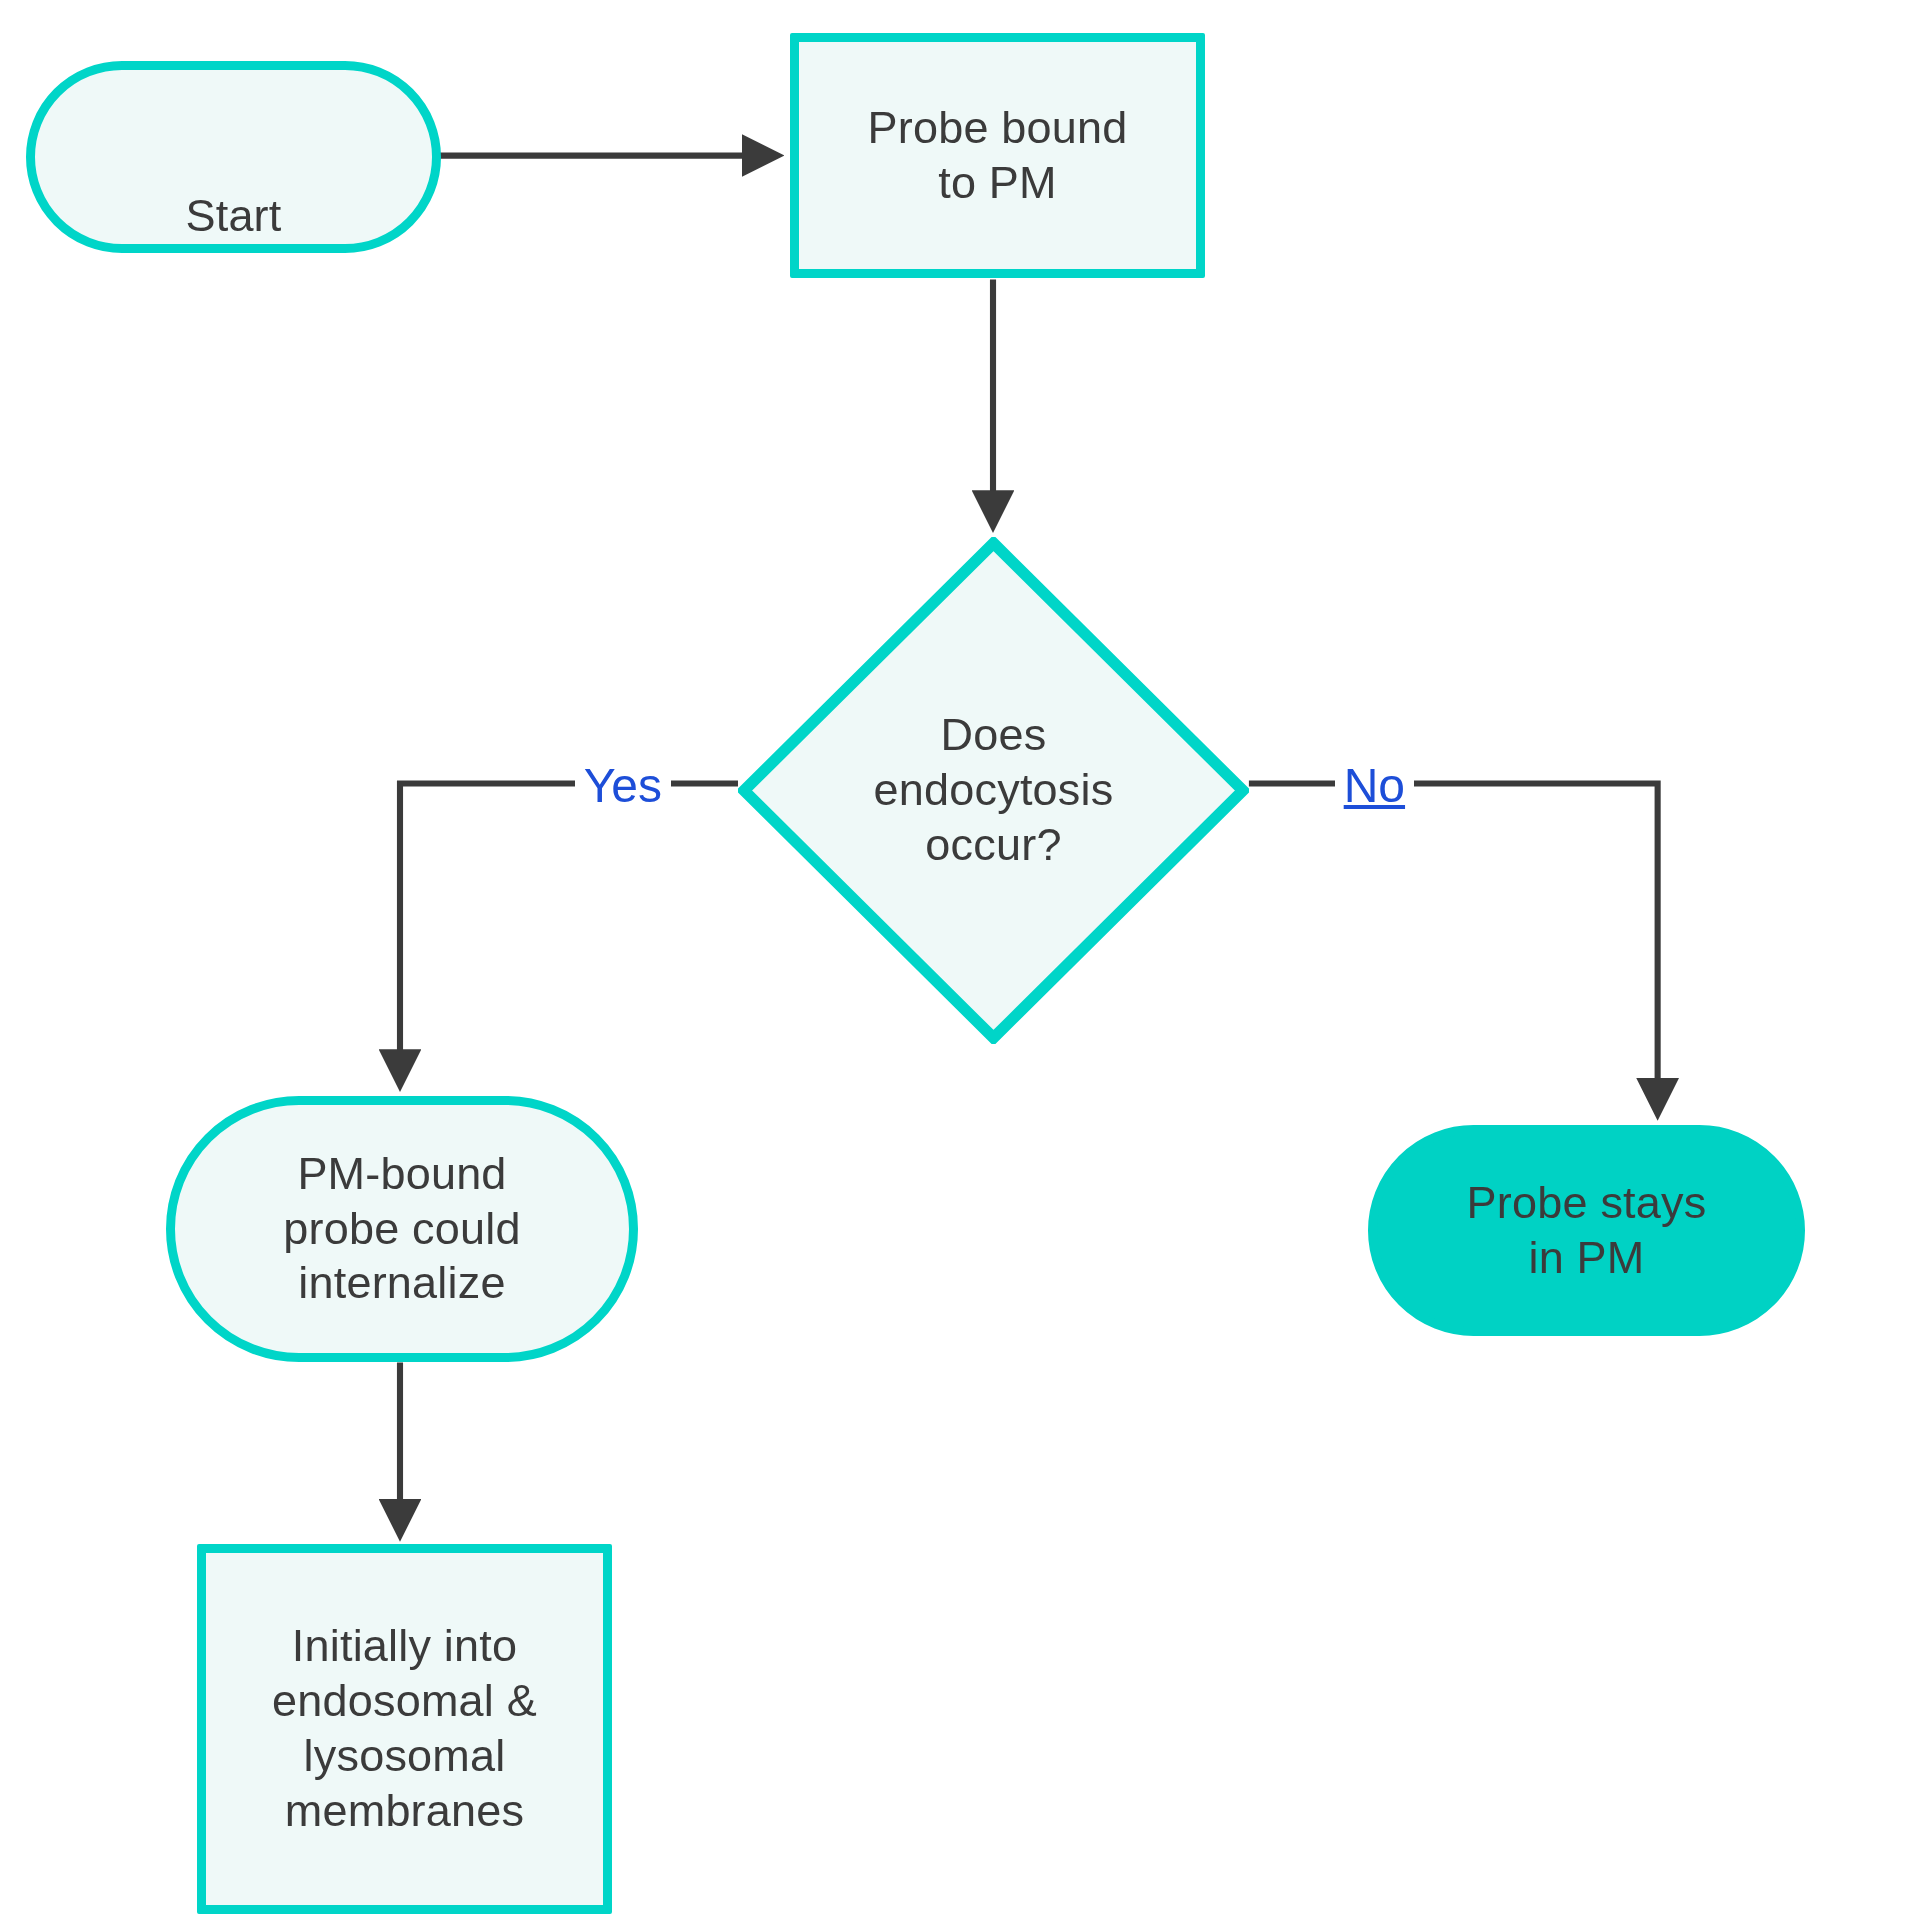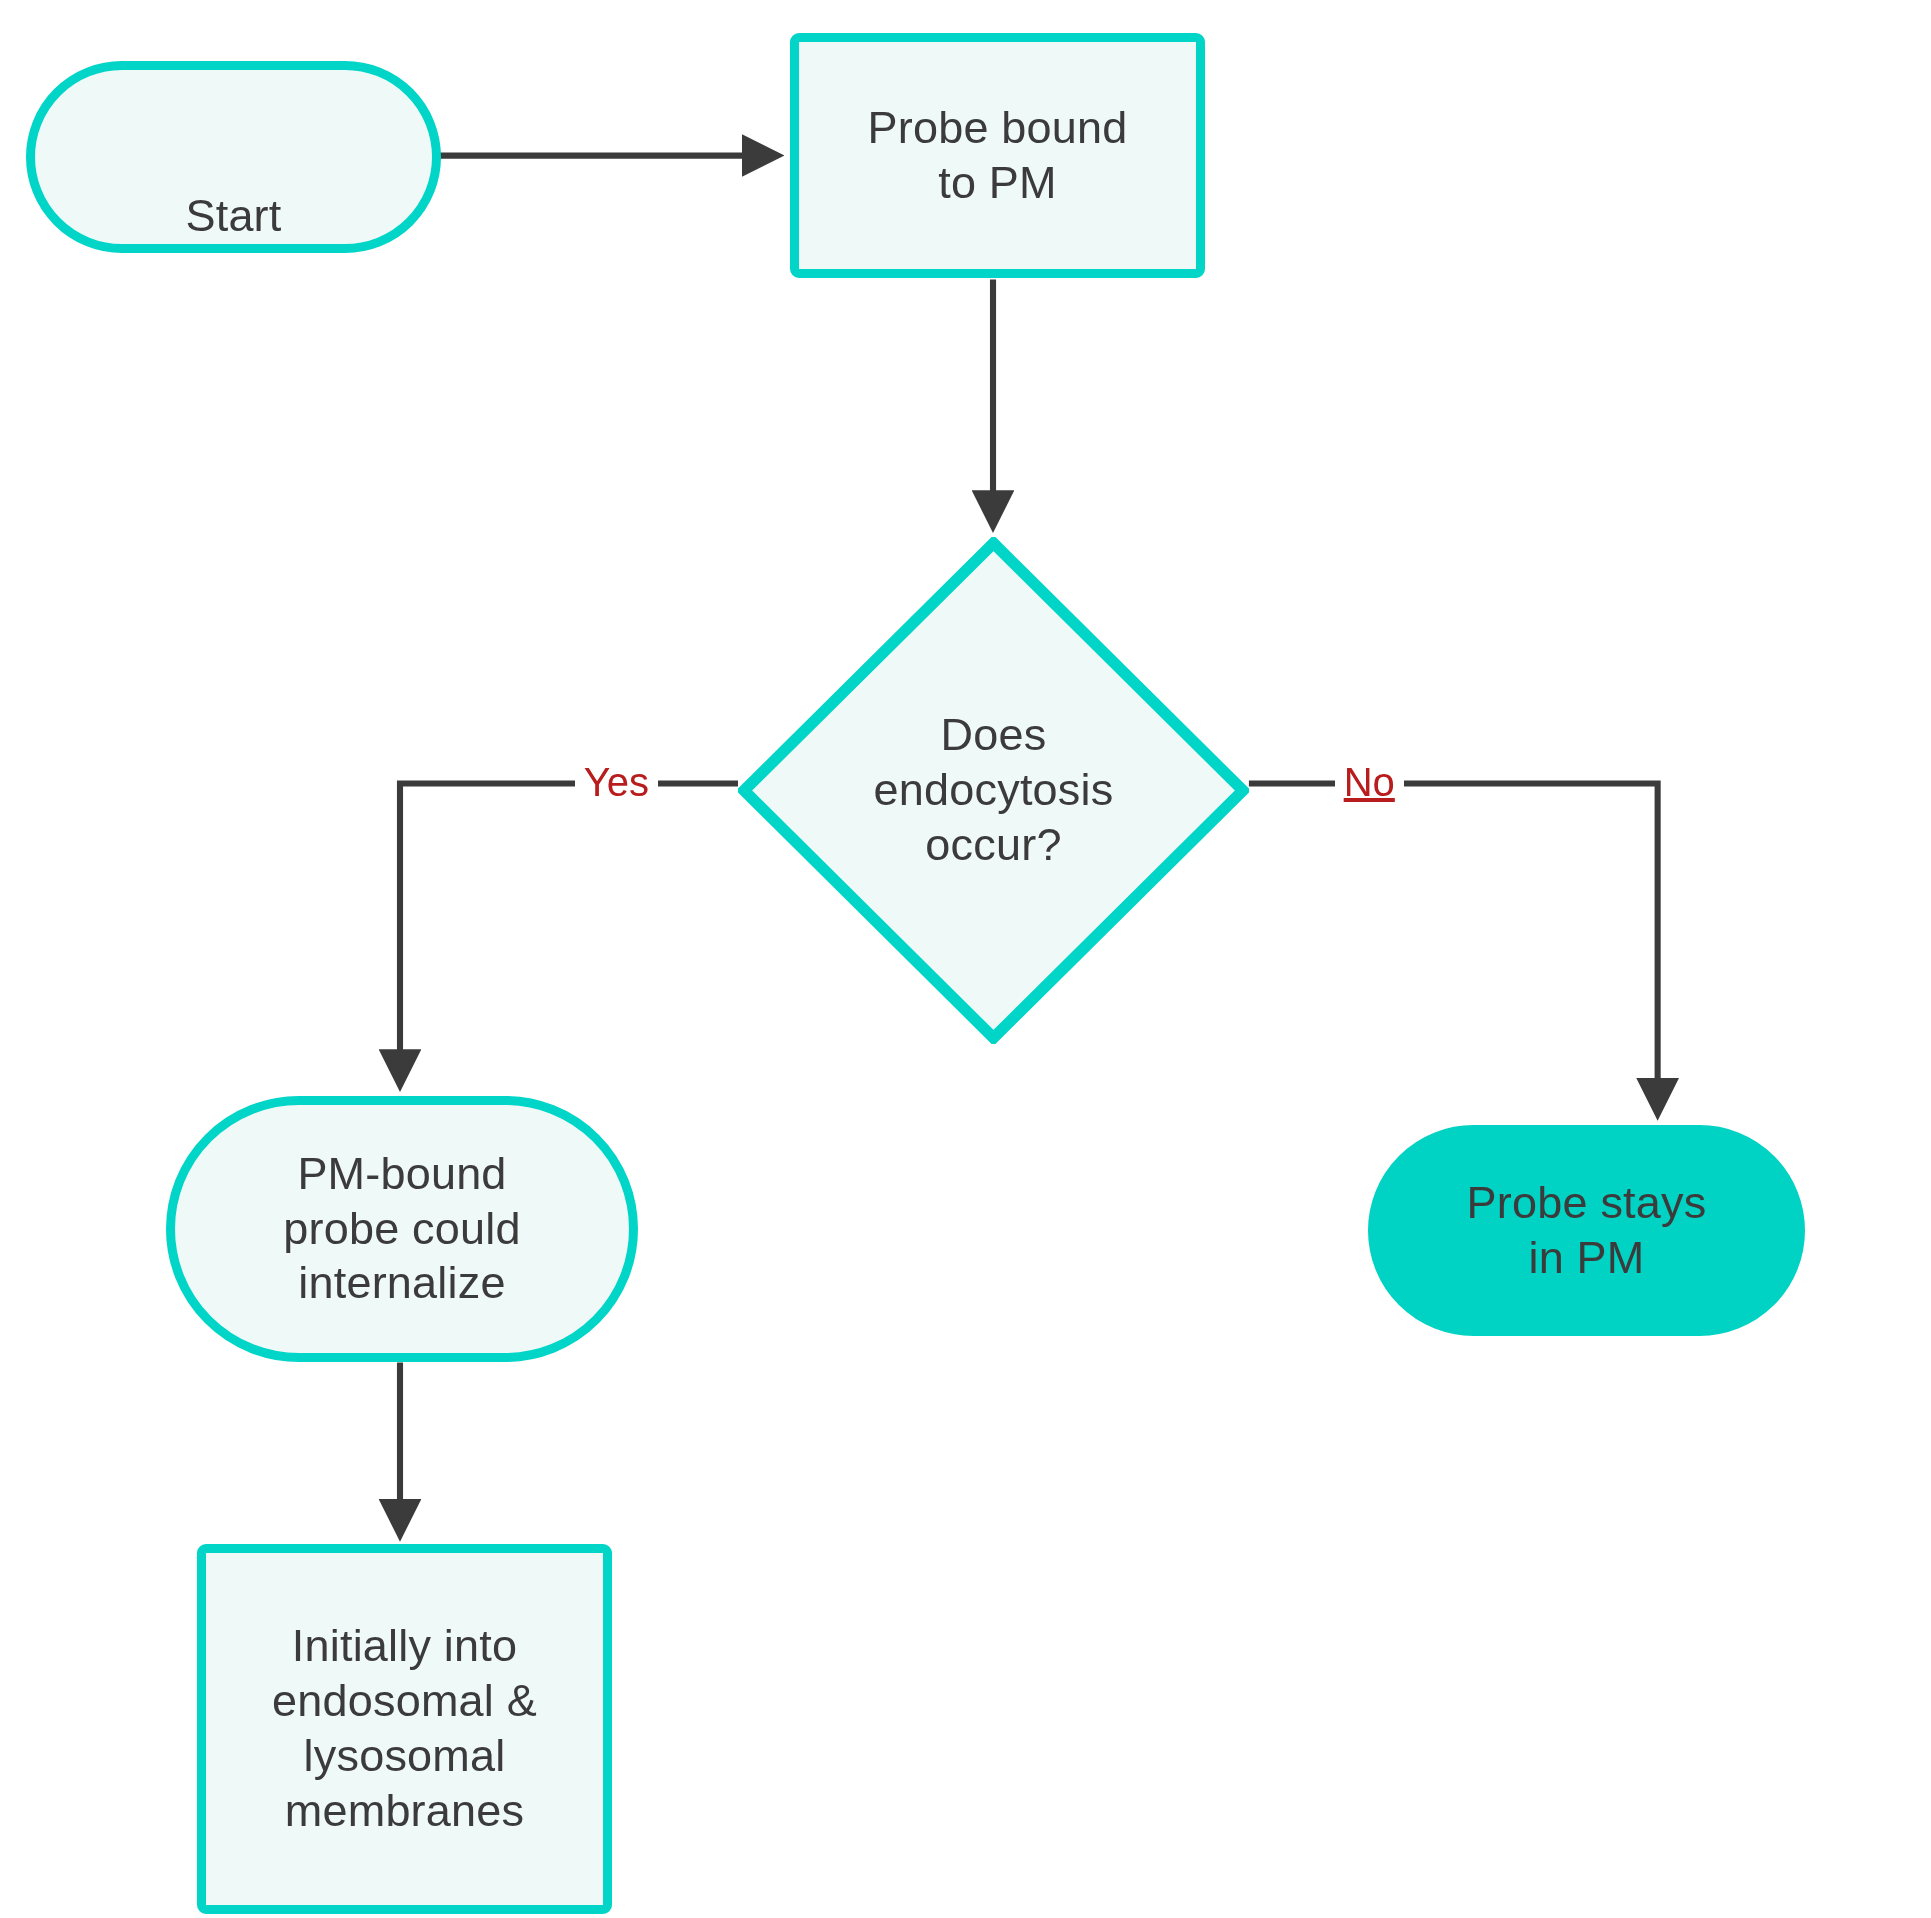--- a/index.html
+++ b/index.html
@@ -50,39 +50,39 @@
     border-radius: 873px;
   }
   .shape-stadium-filled {
     border: 9.6px solid #00D2C4;
     background: #00D2C4;
     border-radius: 873px;
   }
   .shape-rect {
     border: 9.6px solid #00D5C8;
     background: #EFF9F8;
-    border-radius: 9px;
+    border-radius: 2px;
   }
   
   .shape-diamond {
     background: transparent;
     border: none;
   }
   .diamond-svg {
     position: absolute;
     left: 0;
     top: 0;
     width: 100%;
     height: 100%;
     z-index: -1;
   }
   .edge-label {
     position: absolute;
-    color: #b91c1c;
-    font-size: 40px;
+    color: #1d4ed8;
+    font-size: 48px;
     line-height: 1;
     background: #ffffff;
     padding: 1.7px 8.7px;
     z-index: 3;
     white-space: nowrap;
   }
 </style>
 </head>
 <body>
 

